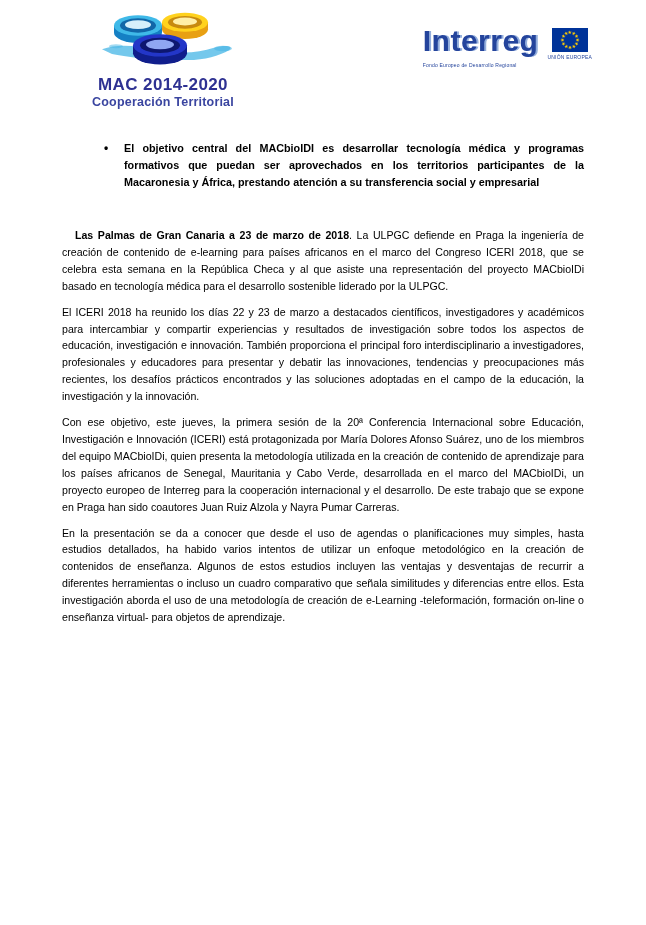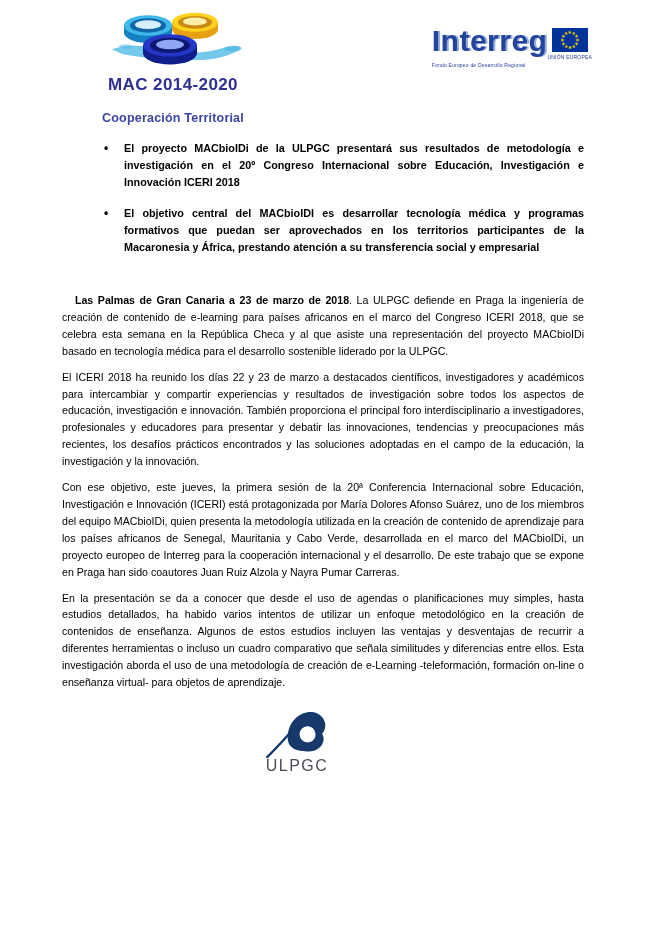--- a/index.html
+++ b/index.html
@@ -8,26 +8,26 @@
     width: 646px; height: 925px;
     font-family: "Liberation Sans", sans-serif;
     color: #000;
     position: relative;
     overflow: hidden;
   }
   .page { width: 646px; height: 925px; background: #fff; overflow: hidden; }
 
   
   .header { position: relative; height: 102px; }
-  .mac-logo { position: absolute; left: 94px; top: 8px; width: 158px; text-align: center; }
+  .mac-logo { position: absolute; left: 84px; top: 8px; width: 158px; text-align: center; }
   .mac-title { font-size: 17px; font-weight: bold; color: #2E3192; letter-spacing: .4px; margin-top: 1px; }
-  .mac-sub   { font-size: 12.5px; font-weight: bold; color: #3A45A0; letter-spacing: .2px; margin-top: 16px; }
+  .mac-sub   { font-size: 12.5px; font-weight: bold; color: #3A45A0; letter-spacing: .2px; margin-top: 0; }
 
   .interreg { position: absolute; right: 54px; top: 26px; }
-  .interreg-row { display: flex; align-items: flex-start; }
+  .interreg-row { display: flex; align-items: flex-start; gap: 9px; }
   .interreg-word {
     font-size: 30px; font-weight: bold; color: #24449C; line-height: 30px;
     letter-spacing: .5px; text-shadow: 2px 0 0 #93AEDC;
   }
   .interreg-sub { font-size: 5px; color: #24449C; margin-top: 6px; letter-spacing: .2px; }
   .eu-col { display: flex; flex-direction: column; align-items: center; margin-top: 2px; }
   .eu-flag { position: relative; width: 36px; height: 24px; background: #003399; }
   .eu-star {
     position: absolute; left: 50%; top: 50%; width: 6px; height: 6px; margin: -3px;
     font-size: 5px; line-height: 6px; text-align: center; color: #FFCC00;
@@ -127,38 +127,25 @@
           <div class="eu-label">UNIÓN EUROPEA</div>
         </div>
       </div>
     </div>
 
   </div>
 
 
   <ul class="bullets">
     <li>
-      <span>El proyecto MACbioIDi de la ULPGC presentará sus resultados de metodología e investigación en el 20º Congreso Internacional sobre Educación, Investigación e Innovación ICERI 2018</span>
-    </li>
-    <li>
       <span>El objetivo central del MACbioIDI es desarrollar tecnología médica y programas formativos que puedan ser aprovechados en los territorios participantes de la Macaronesia y África, prestando atención a su transferencia social y empresarial</span>
     </li>
   </ul>
 
   <div class="body-text">
     <p><span class="dateline">Las Palmas de Gran Canaria a 23 de marzo de 2018</span><span>. La ULPGC defiende en Praga la ingeniería de creación de contenido de e-learning para países africanos en el marco del Congreso ICERI 2018, que se celebra esta semana en la República Checa y al que asiste una representación del proyecto MACbioIDi basado en tecnología médica para el desarrollo sostenible liderado por la ULPGC.</span></p>
     <p>El ICERI 2018 ha reunido los días 22 y 23 de marzo a destacados científicos, investigadores y académicos para intercambiar y compartir experiencias y resultados de investigación sobre todos los aspectos de educación, investigación e innovación. También proporciona el principal foro interdisciplinario a investigadores, profesionales y educadores para presentar y debatir las innovaciones, tendencias y preocupaciones más recientes, los desafíos prácticos encontrados y las soluciones adoptadas en el campo de la educación, la investigación y la innovación.</p>
     <p>Con ese objetivo, este jueves, la primera sesión de la 20ª Conferencia Internacional sobre Educación, Investigación e Innovación (ICERI) está protagonizada por María Dolores Afonso Suárez, uno de los miembros del equipo MACbioIDi, quien presenta la metodología utilizada en la creación de contenido de aprendizaje para los países africanos de Senegal, Mauritania y Cabo Verde, desarrollada en el marco del MACbioIDi, un proyecto europeo de Interreg para la cooperación internacional y el desarrollo. De este trabajo que se expone en Praga han sido coautores Juan Ruiz Alzola y Nayra Pumar Carreras.</p>
     <p>En la presentación se da a conocer que desde el uso de agendas o planificaciones muy simples, hasta estudios detallados, ha habido varios intentos de utilizar un enfoque metodológico en la creación de contenidos de enseñanza. Algunos de estos estudios incluyen las ventajas y desventajas de recurrir a diferentes herramientas o incluso un cuadro comparativo que señala similitudes y diferencias entre ellos. Esta investigación aborda el uso de una metodología de creación de e-Learning -teleformación, formación on-line o enseñanza virtual- para objetos de aprendizaje.</p>
   </div>
 
-  <div class="footer">
-    <div class="ulpgc-logo">
-      <svg width="70" height="54" viewBox="0 0 72 58">
-        <path class="wave-fill" fill-rule="evenodd" d="M26,35 C26,16 42,5 55,8 C66,11 70,23 63,31 C68,39 61,50 49,50 C36,50 26,47 26,35 Z
-                 M49,23 C43,22 38,27 39,33 C40,39 47,42 52,39 C57,36 57,29 53,25 C52,24 50,23 49,23 Z"></path>
-        <path class="wave-tail" d="M4,56 C14,46 22,38 30,28"></path>
-      </svg>
-      <div class="ulpgc-label">ULPGC</div>
-    </div>
-  </div>
 
 </div>
 
 </body></html>

